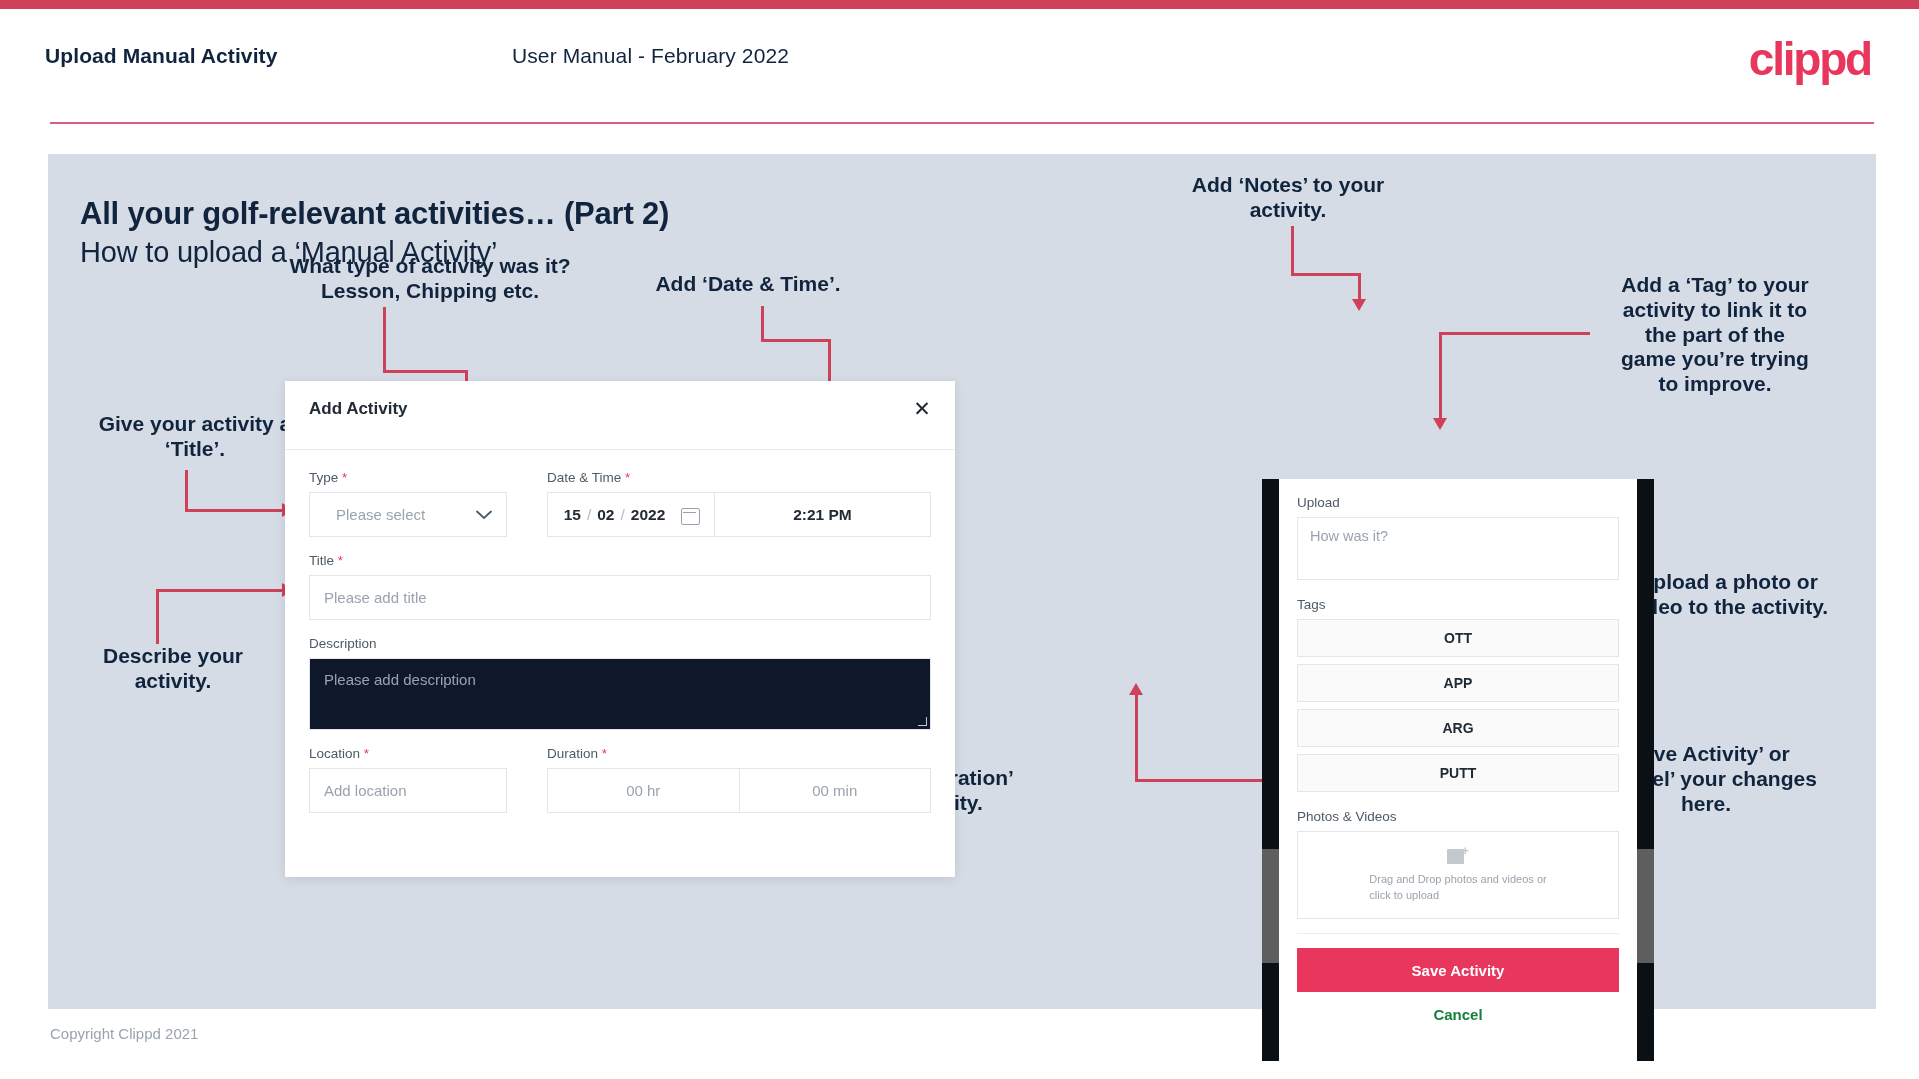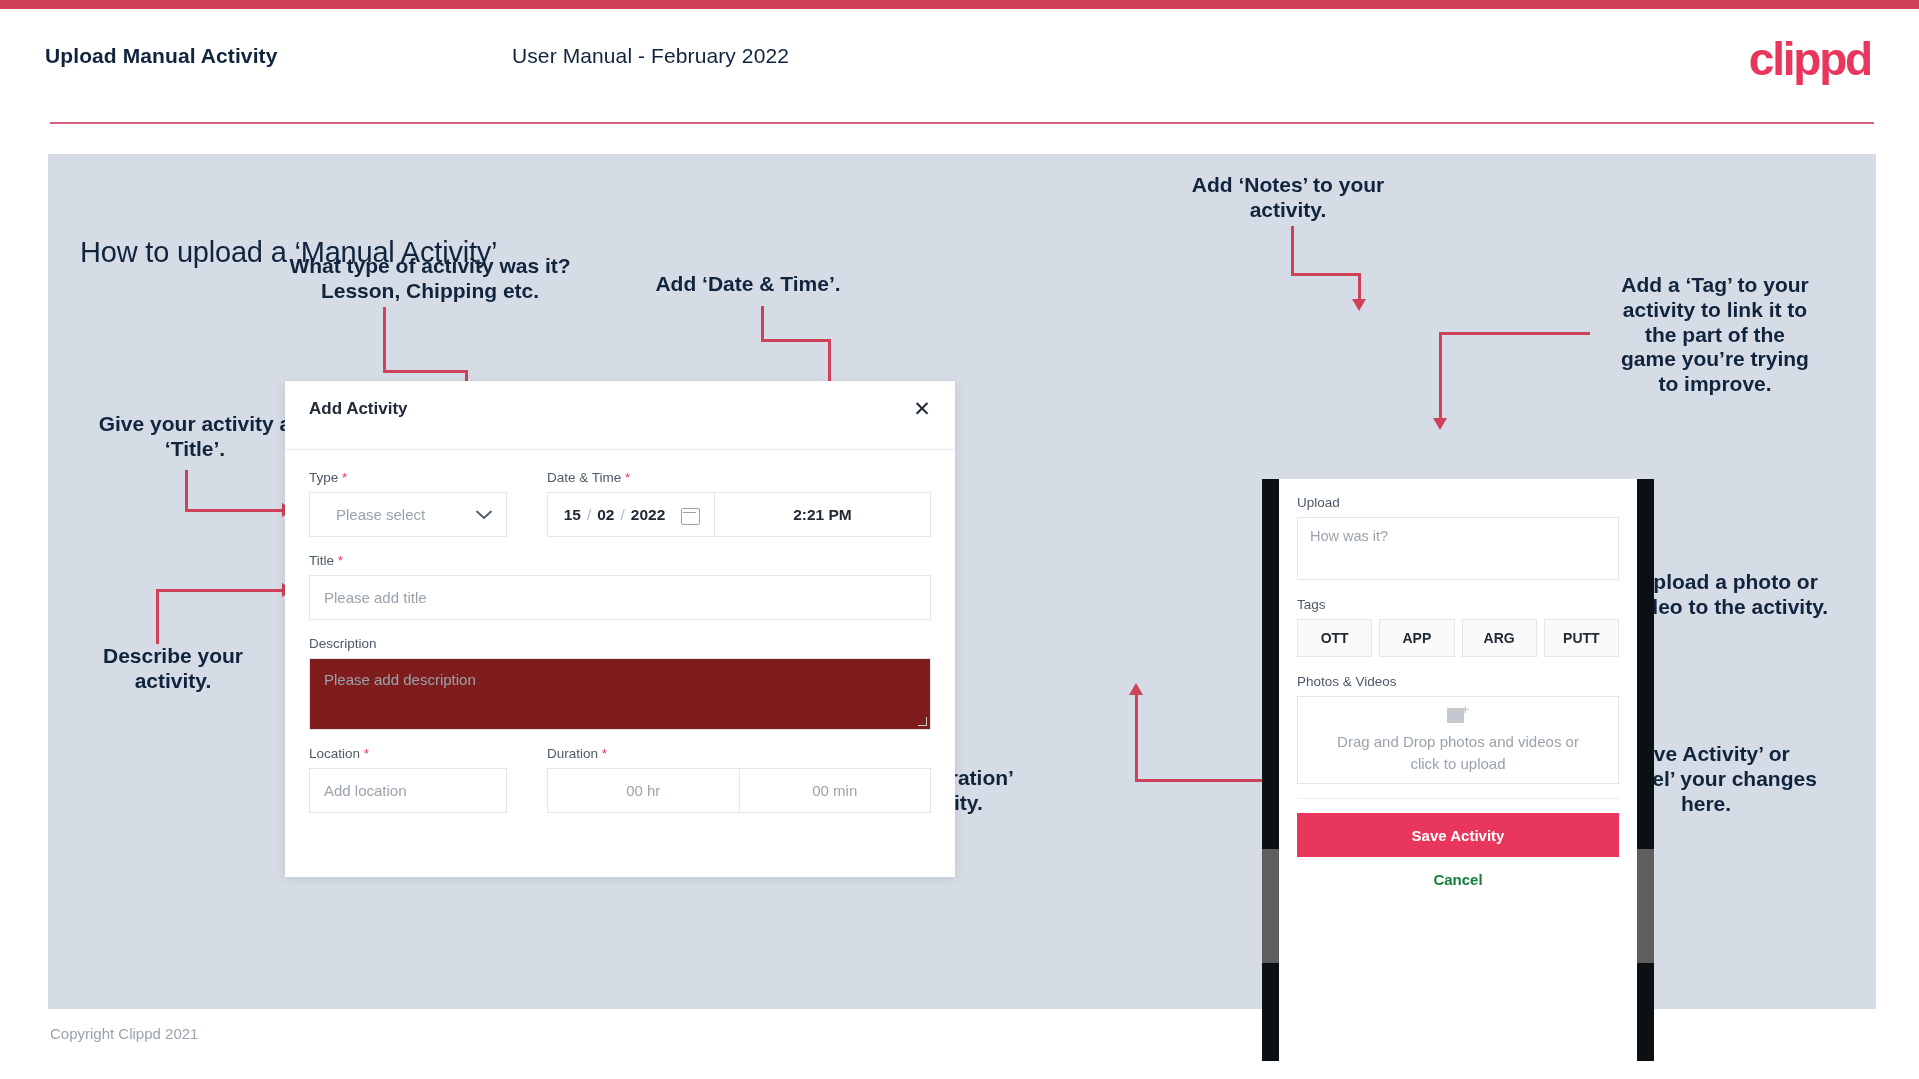--- a/index.html
+++ b/index.html
@@ -126,21 +126,21 @@
   .cal-ico:after {
     content:''; position:absolute; left:2px; top:5.5px; width:13px; height:1.6px; background:#9aa3ad;
   }
   .dt-time {
     flex: 1; height: 45px; border: 1px solid #e3e6ea; border-left: none; background: #fff;
     display: flex; align-items: center; justify-content: center;
     font-size: 15.5px; font-weight: 700; color: #212b36;
   }
 
   .ta {
-    height: 72px; border: 1px solid #e3e6ea; background: #7f1d1d;
+    height: 72px; border: 1px solid #e3e6ea; background: #0f172a;
     padding: 12px 14px; font-size: 15px; color: #9aa3ad; position: relative;
   }
   .ta:after {
     content:''; position:absolute; right:3px; bottom:3px; width:8px; height:8px;
     border-right: 1.5px solid #c4c9cf; border-bottom: 1.5px solid #c4c9cf;
   }
 
   .dur-wrap { display: flex; width: 384px; }
   .dur-cell {
     flex: 1; height: 45px; border: 1px solid #e3e6ea; background: #fff;
@@ -165,35 +165,35 @@
   .screen {
     position: absolute; left: 17px; top: 0; width: 358px; height: 582px;
     background: #fff; padding: 16px 18px 0 18px;
   }
   .mlabel { font-size: 13.5px; color: #4d5a68; margin-bottom: 7px; }
   .mnotes {
     height: 63px; border: 1px solid #e3e6ea; background: #fff;
     padding: 10px 12px; font-size: 14.5px; color: #9aa3ad;
     margin-bottom: 17px;
   }
-  .tags-grid { display: grid; grid-template-columns: 1fr 1fr 1fr 1fr; gap: 7px; margin-bottom: 17px; }
+  .tags-grid { display: grid; grid-template-columns: 1fr; gap: 7px; margin-bottom: 17px; }
   .tag {
     height: 38px; border: 1px solid #e3e6ea; background: #fafafa;
     display: flex; align-items: center; justify-content: center;
     font-size: 14px; font-weight: 700; color: #212b36;
   }
   .dropzone {
     height: 88px; border: 1px solid #e3e6ea; background: #fff;
     display: flex; flex-direction: column; align-items: center; justify-content: center;
     gap: 7px; margin-bottom: 14px;
   }
   .dz-ico { width: 22px; height: 19px; position: relative; }
   .dz-ico .pic { position: absolute; left:0; top:3px; width:17px; height:15px; background:#c4c9cf; border-radius:1px; }
   .dz-ico .plus { position: absolute; right:0; top:0; color:#c4c9cf; font-size: 13px; line-height: 9px; font-weight: 700; }
-  .dz-text { font-size: 15px; color: #9aa3ad; text-align: center; line-height: 1.45; }
+  .dz-text { font-size: 11px; color: #9aa3ad; text-align: left; line-height: 1.45; }
   .mdivider { height: 1px; background: #ededed; margin-bottom: 14px; }
   .save-btn {
     height: 44px; background: #e8365d; color: #fff;
     display: flex; align-items: center; justify-content: center;
     font-size: 15px; font-weight: 700; cursor: pointer; margin-bottom: 14px;
   }
   .cancel-btn {
     text-align: center; font-size: 15px; font-weight: 700; color: #15803d; cursor: pointer;
   }
 
@@ -210,20 +210,21 @@
 
   <div class="topbar"></div>
 
   <div class="header-title">Upload Manual Activity</div>
   <div class="header-subtitle">User Manual - February 2022</div>
   <div class="brand-logo">clippd</div>
   <div class="header-rule"></div>
 
   <div class="slide">
 
+    <div class="slide-title">All your golf-relevant activities… (Part 2)</div>
     <div class="slide-subtitle">How to upload a ‘Manual Activity’</div>
 
     <div class="anno" style="left:232px; top:100px; width:300px;">What type of activity was it?
 Lesson, Chipping etc.</div>
     <div class="ln v" style="left:335px; top:153px; height:65px;"></div>
     <div class="ln h" style="left:335px; top:216px; width:85px;"></div>
     <div class="ln v" style="left:417px; top:216px; height:58px;"></div>
     <div class="arrowhead ah-down" style="left:411px; top:272px;"></div>
 
     <div class="anno" style="left:550px; top:118px; width:300px;">Add ‘Date &amp; Time’.</div>

